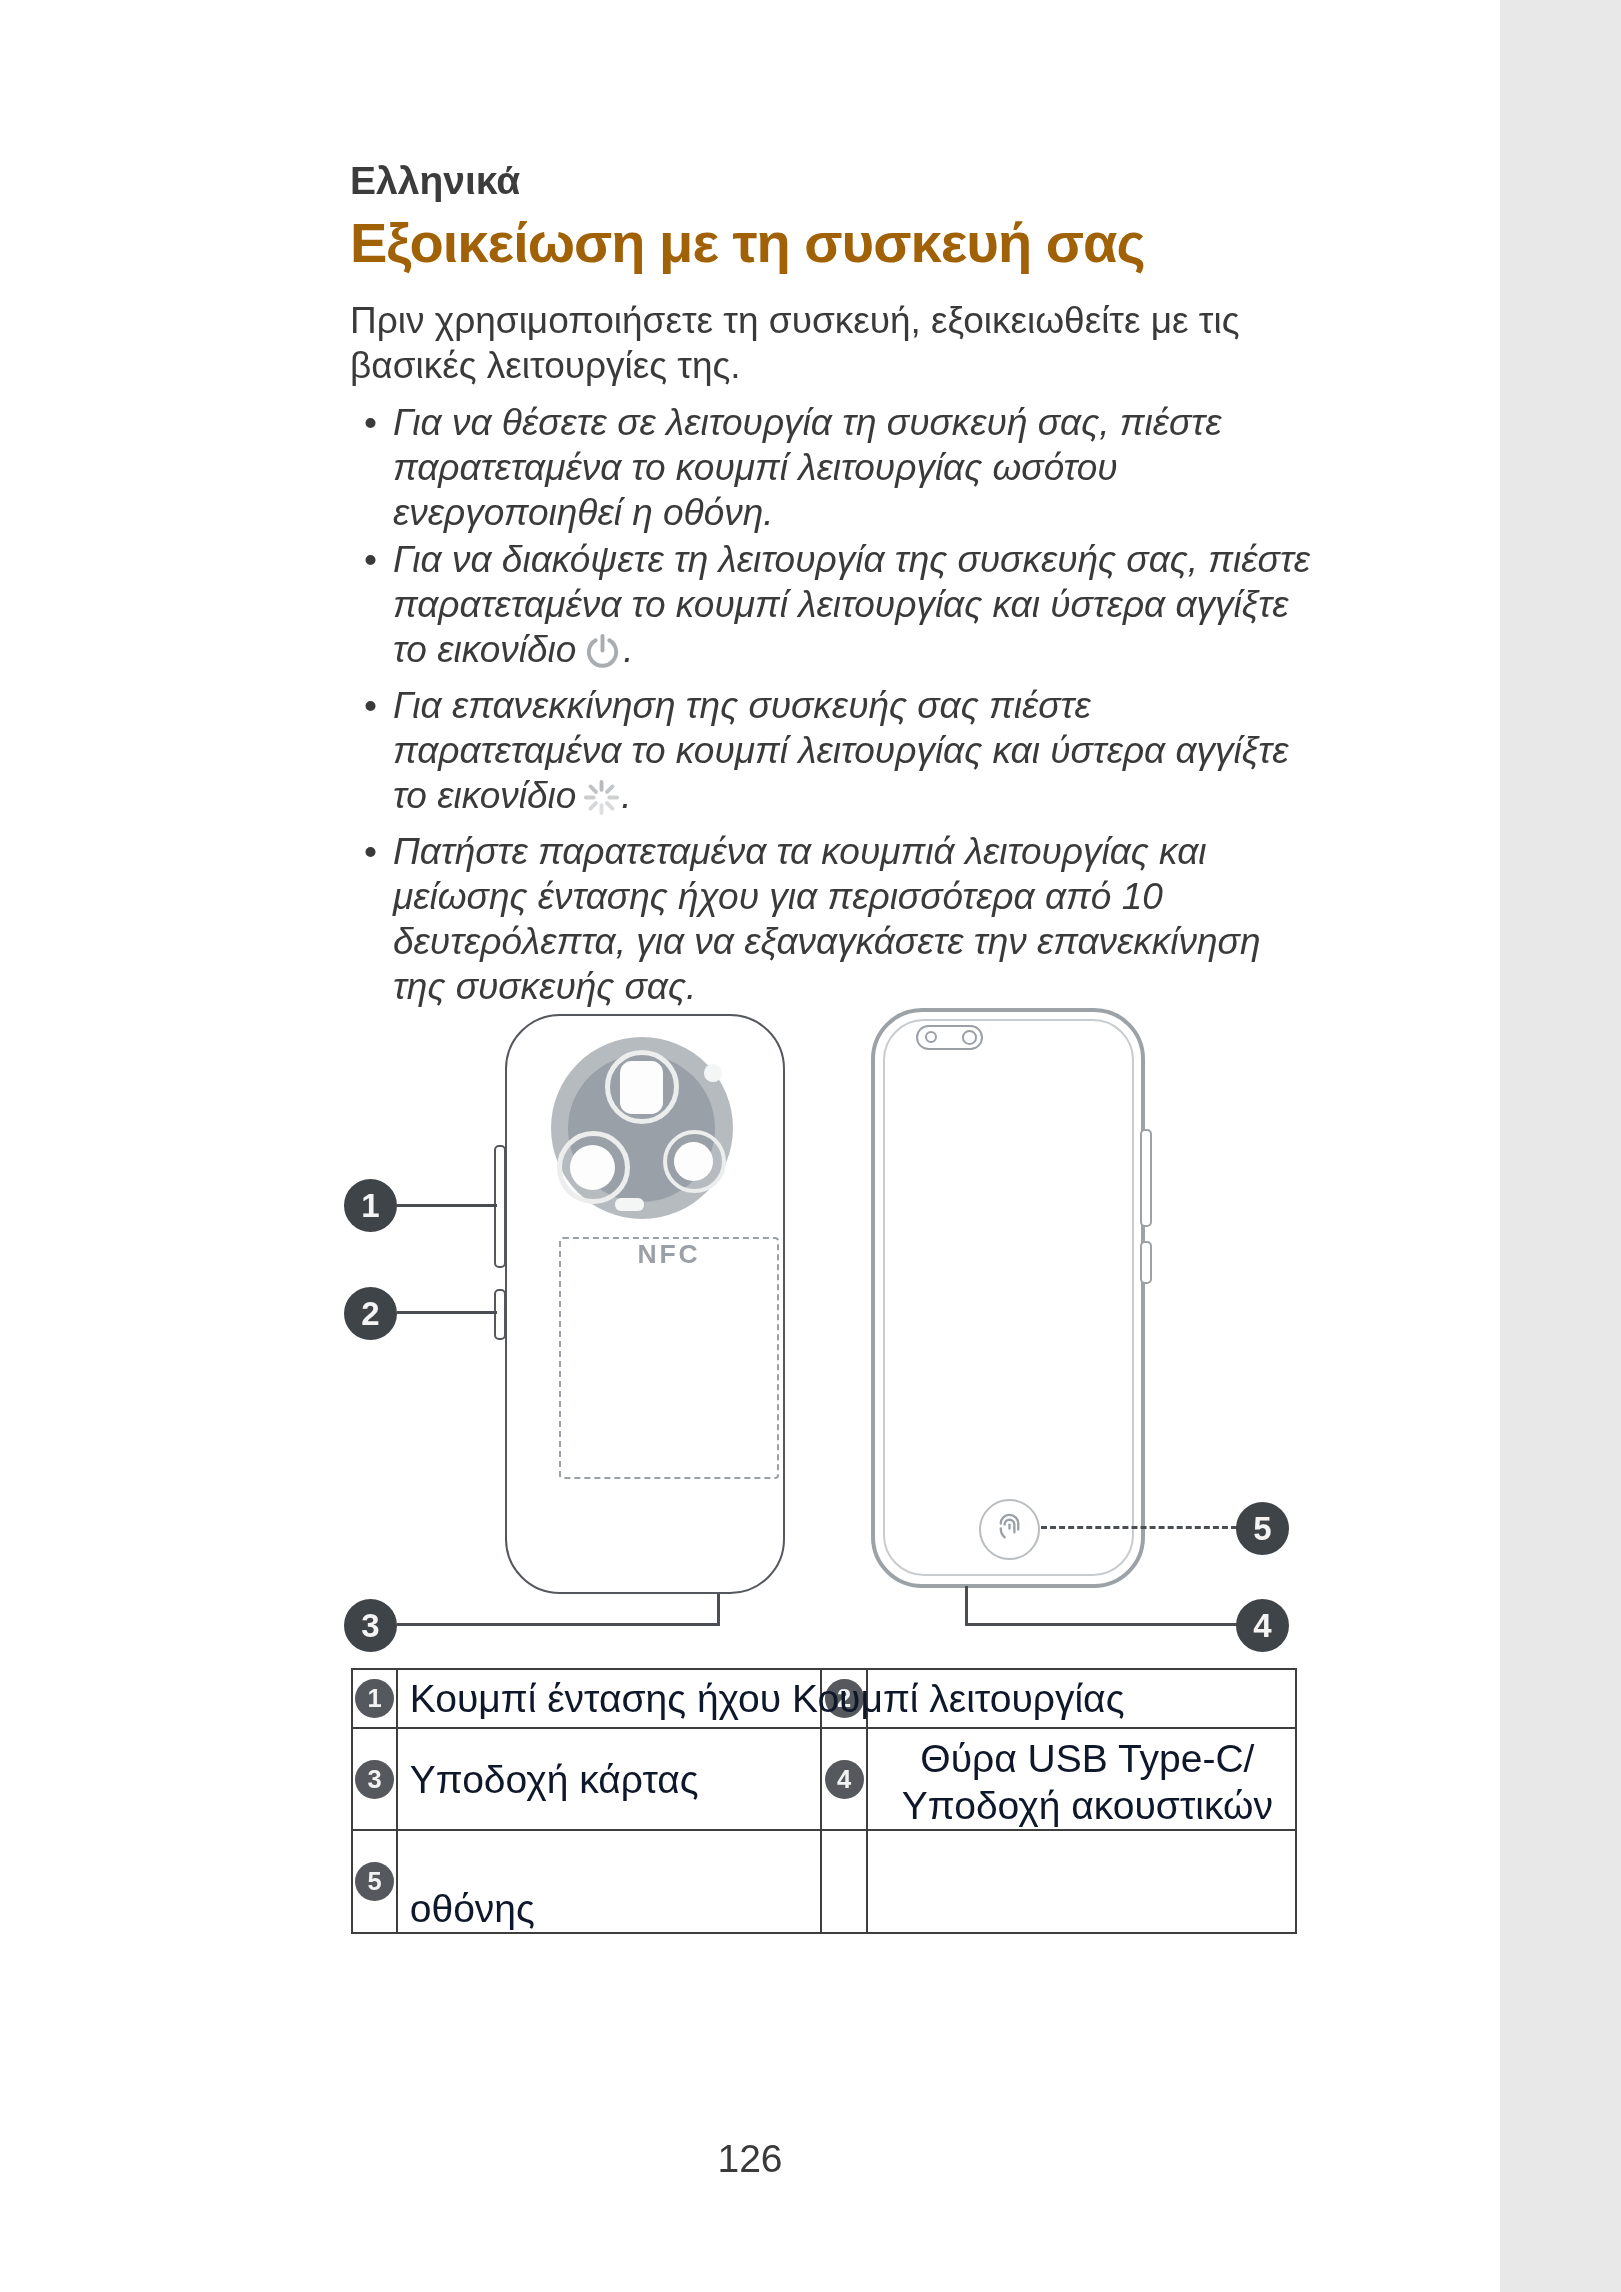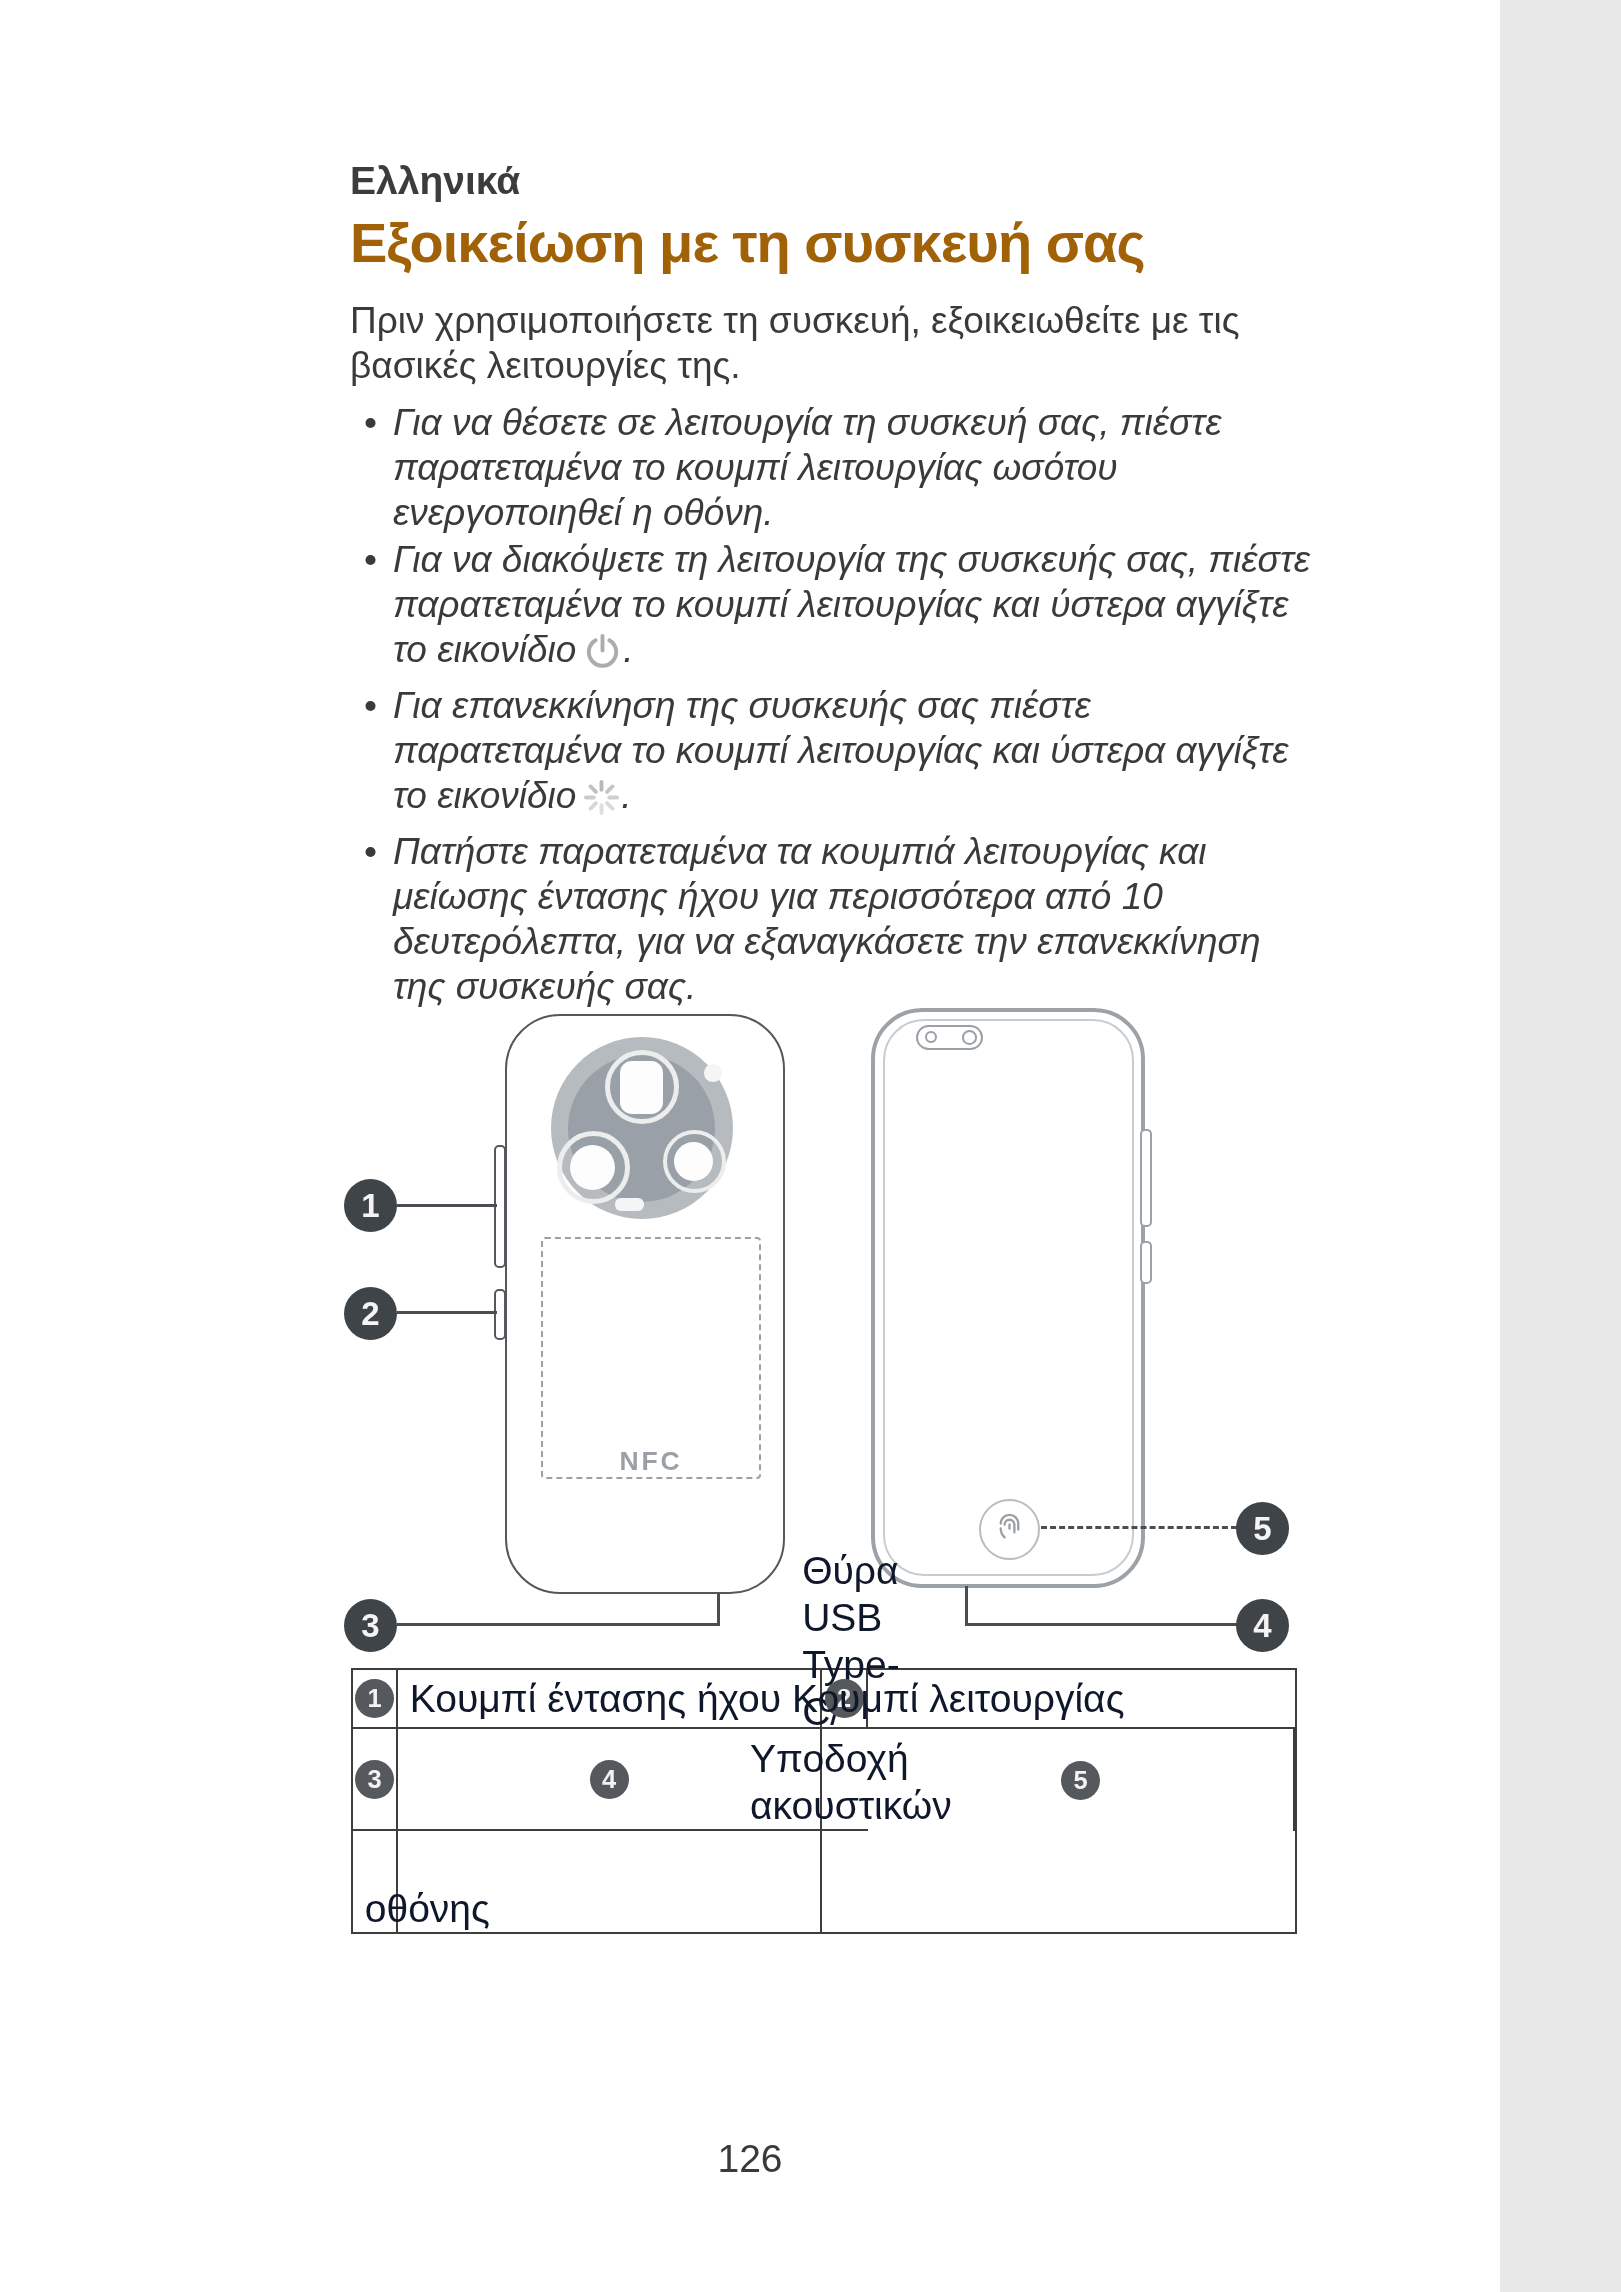--- a/index.html
+++ b/index.html
@@ -26,21 +26,21 @@
   .cam-outer{left:551px;top:1037px;width:182px;height:182px;border-radius:50%;background:#b6bbc0;}
   .cam-inner{left:568px;top:1055px;width:147px;height:147px;border-radius:50%;background:#99a0a7;}
   .lens-top-ring{left:605px;top:1050px;width:74px;height:74px;border:5.9px solid #eceded;border-radius:50%;box-sizing:border-box;}
   .lens-top{left:620px;top:1061px;width:43px;height:53px;background:#fdfdfd;border-radius:11.8px;}
   .lens-left-ring{left:557px;top:1131px;width:73px;height:73px;border:5.9px solid #eceded;border-radius:50%;box-sizing:border-box;}
   .lens-left{left:570px;top:1145px;width:45px;height:45px;background:#fdfdfd;border-radius:50%;}
   .lens-right-ring{left:663px;top:1130px;width:63px;height:63px;border:4.9px solid #eceded;border-radius:50%;box-sizing:border-box;}
   .lens-right{left:674px;top:1142px;width:39px;height:39px;background:#fdfdfd;border-radius:50%;}
   .cam-flash{left:704px;top:1064px;width:17.6px;height:17.6px;background:#f4f5f5;border-radius:50%;}
   .cam-port{left:615px;top:1198px;width:29px;height:12.7px;background:#f4f5f5;border-radius:5.9px;}
-  .nfc-box{left:541px;top:1237px;width:216px;height:238px;border:2.9px dashed #9aa0a5;border-radius:3.9px;display:flex;align-items:flex-end;justify-content:center;}
+  .nfc-box{left:559px;top:1237px;width:216px;height:238px;border:2.9px dashed #9aa0a5;border-radius:3.9px;display:flex;align-items:flex-start;justify-content:center;}
   .nfc-text{font-size:26.5px;font-weight:bold;color:#9aa0a5;letter-spacing:2.9px;}
   .side-key{background:#ffffff;border:2.9px solid #54585c;border-radius:4.9px;box-sizing:border-box;}
   .key-vol-back{left:494px;top:1145px;width:11.8px;height:123px;}
   .key-pow-back{left:494px;top:1289px;width:11.8px;height:51px;}
   .phone-front{left:871px;top:1008px;width:274px;height:580px;border:4.9px solid #9da2a7;border-radius:51px;background:#fff;box-sizing:border-box;}
   .screen-inner{left:883px;top:1019px;width:251px;height:557px;border:2px solid #c9cccf;border-radius:41px;box-sizing:border-box;}
   .pill-cutout{left:916px;top:1025px;width:67px;height:24.5px;border:2.9px solid #9aa0a5;border-radius:13.7px;box-sizing:border-box;}
   .pill-dot-l{left:925px;top:1031px;width:11.8px;height:11.8px;border:2px solid #9aa0a5;border-radius:50%;box-sizing:border-box;}
   .pill-dot-r{left:962px;top:1030px;width:14.7px;height:14.7px;border:2px solid #9aa0a5;border-radius:50%;box-sizing:border-box;}
   .key-vol-front{left:1140px;top:1129px;width:11.8px;height:98px;border:2.9px solid #9da2a7;}
@@ -155,20 +155,23 @@
         <span class="overlap-text"><span>Κουμπί έντασης ήχου</span> <span>Κουμπί λειτουργίας</span></span>
       </div>
     <div class="cell badge-cell under-badge">
         <span class="tbadge">2</span>
       </div>
     <div class="cell label last-col"></div>
 
     <div class="cell badge-cell">
         <span class="tbadge">3</span>
       </div>
+    <div class="cell label">
+        <span>Υποδοχή κάρτας</span>
+      </div>
     <div class="cell badge-cell">
         <span class="tbadge">4</span>
       </div>
     <div class="cell label last-col two-line">
       <div>Θύρα USB Type-C/</div>
       <div>Υποδοχή ακουστικών</div>
     </div>
 
     <div class="cell badge-cell last-row">
         <span class="tbadge">5</span>

